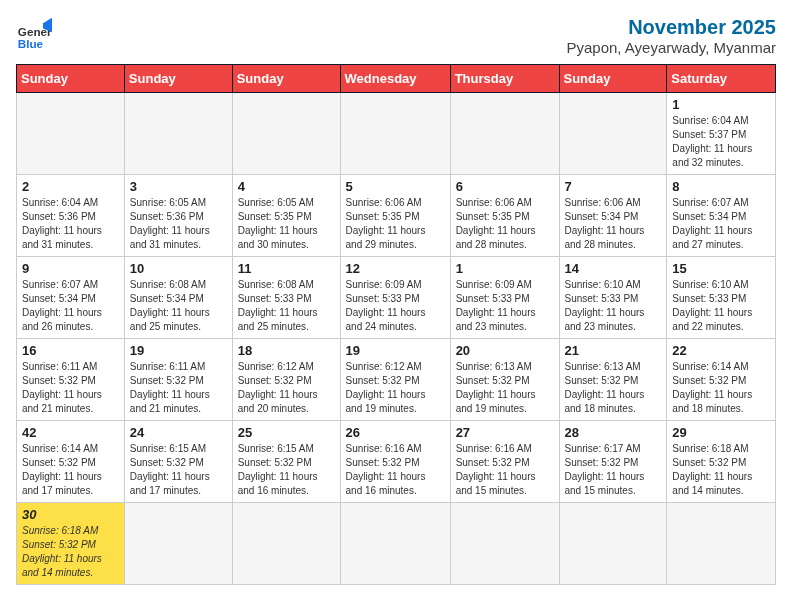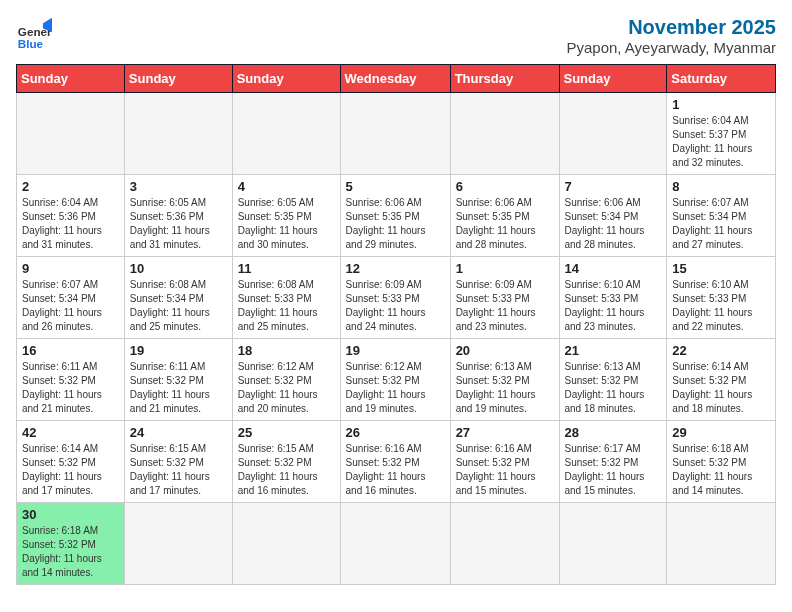--- a/index.html
+++ b/index.html
@@ -73,21 +73,22 @@
     }
     .day-info {
       font-size: 10px;
       color: #333;
       line-height: 1.4;
     }
     .last-row td {
       background: #f5f5f5;
     }
     .last-row td.has-day {
-      background: #86efac;
+      background: #fde047;
+      font-style: italic;
     }
   </style>
 </head>
 <body>
 
 <div class="header">
   <div class="logo">
     <svg class="logo-icon" viewBox="0 0 40 40">
       <text x="2" y="22" font-size="13" font-weight="bold" fill="#333">General</text>
       <text x="2" y="35" font-size="13" font-weight="bold" fill="#1a73e8">Blue</text>

